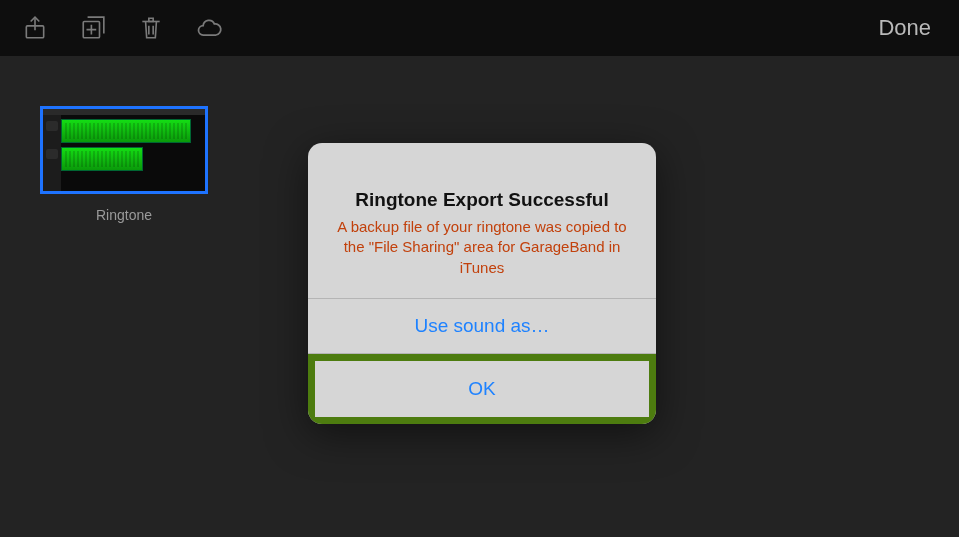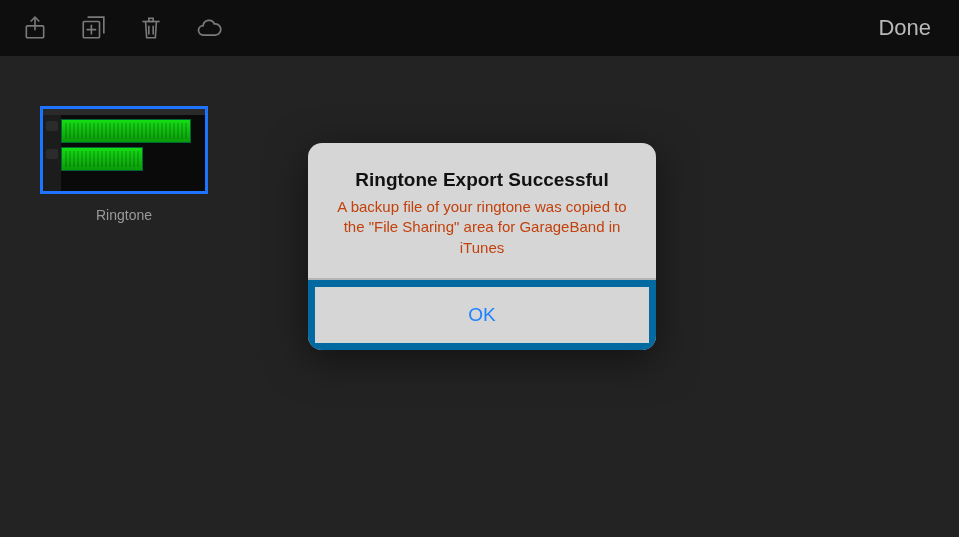--- a/index.html
+++ b/index.html
@@ -94,20 +94,21 @@
     left: 308px; top: 143px;
     width: 348px;
     background: #d6d6d6;
     border-radius: 14px;
     overflow: hidden;
     box-shadow: 0 10px 40px rgba(0,0,0,.5);
   }
   .alert-head {
     padding: 26px 24px 20px;
     text-align: center;
+    margin-top: 20px;
   }
   .alert-title {
     font-size: 19px;
     font-weight: 600;
     color: #111;
     margin-bottom: 6px;
   }
   .alert-msg {
     font-size: 15px;
     line-height: 1.35;
@@ -118,21 +119,21 @@
     height: 54px;
     display:flex; align-items:center; justify-content:center;
     font-size: 19px;
     color: #1e82ff;
     background: #d6d6d6;
     cursor: pointer;
   }
 
   
   .hl-ok {
-    border: 7px solid #0369a1;
+    border: 7px solid #4d7c0f;
   }
   .hl-ok .alert-btn {
     height: 56px;
     border-radius: 0 0 7px 7px;
   }
 </style>
 </head>
 <body>
 
 <div class="toolbar">
@@ -180,17 +181,18 @@
     <div class="song-label">Ringtone</div>
   </div>
 </div>
 
 <div class="alert">
   <div class="alert-head">
     <div class="alert-title">Ringtone Export Successful</div>
     <div class="alert-msg">A backup file of your ringtone was copied to the "File Sharing" area for GarageBand in iTunes</div>
   </div>
   <div class="alert-sep"></div>
+  <div class="alert-btn">Use sound as…</div>
   <div class="alert-sep"></div>
   <div class="hl-ok">
     <div class="alert-btn">OK</div>
   </div>
 </div>
 
 </body></html>

